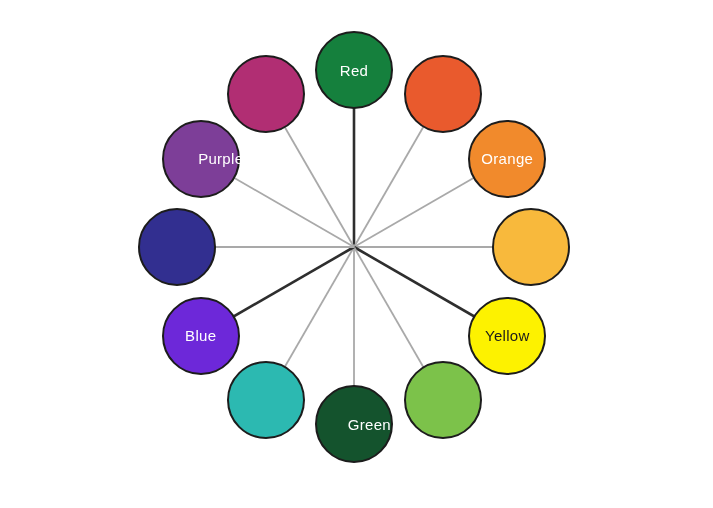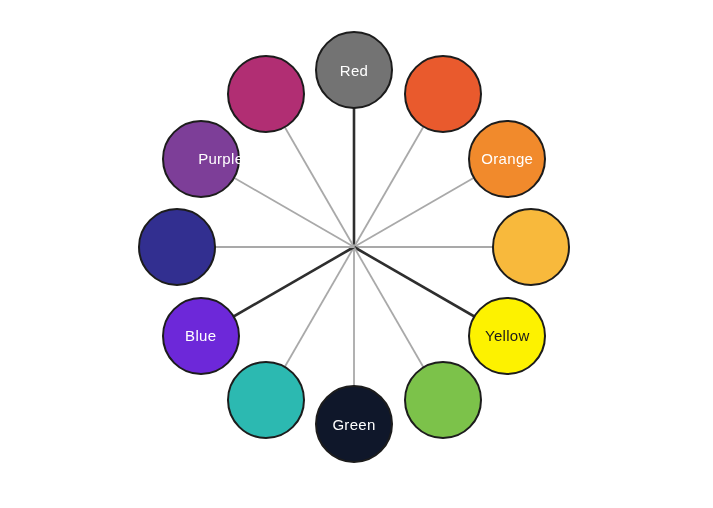--- a/index.html
+++ b/index.html
@@ -55,39 +55,39 @@
       <line x1="354" y1="247" x2="507.28649646984564" y2="335.5" stroke="#2e2e2e" stroke-width="2.6"></line>
       <line x1="354" y1="247" x2="442.5" y2="400.28649646984564" stroke="#a9a9a9" stroke-width="1.8"></line>
       <line x1="354" y1="247" x2="354" y2="424" stroke="#a9a9a9" stroke-width="1.8"></line>
       <line x1="354" y1="247" x2="265.50000000000006" y2="400.28649646984564" stroke="#a9a9a9" stroke-width="1.8"></line>
       <line x1="354" y1="247" x2="200.71350353015436" y2="335.5" stroke="#2e2e2e" stroke-width="2.6"></line>
       <line x1="354" y1="247" x2="177" y2="247.00000000000003" stroke="#a9a9a9" stroke-width="1.8"></line>
       <line x1="354" y1="247" x2="200.71350353015436" y2="158.5" stroke="#a9a9a9" stroke-width="1.8"></line>
       <line x1="354" y1="247" x2="265.50000000000006" y2="93.71350353015436" stroke="#a9a9a9" stroke-width="1.8"></line>
     </svg>
   <div id="wheel">
-      <div class="swatch" style="width: 78px; height: 78px; left: 315px; top: 31px; background: #737373; border: 2.5px solid rgb(28, 28, 28);">
+      <div class="swatch" style="width: 78px; height: 78px; left: 315px; top: 31px; background: #15803d; border: 2.5px solid rgb(28, 28, 28);">
         <span class="swatch-label" style="color: rgb(255, 255, 255);">Red</span>
       </div>
       <div class="swatch" style="width: 78px; height: 78px; left: 403.5px; top: 54.7135px; background: rgb(233, 90, 45); border: 2.5px solid rgb(28, 28, 28);">
         <span class="swatch-label" style="color: rgb(255, 255, 255);"></span>
       </div>
       <div class="swatch" style="width: 78px; height: 78px; left: 468.286px; top: 119.5px; background: rgb(241, 138, 44); border: 2.5px solid rgb(28, 28, 28);">
         <span class="swatch-label" style="color: rgb(255, 255, 255);">Orange</span>
       </div>
       <div class="swatch" style="width: 78px; height: 78px; left: 492px; top: 208px; background: rgb(248, 185, 60); border: 2.5px solid rgb(28, 28, 28);">
         <span class="swatch-label" style="color: rgb(26, 26, 26);"></span>
       </div>
       <div class="swatch" style="width: 78px; height: 78px; left: 468.286px; top: 296.5px; background: rgb(253, 242, 0); border: 2.5px solid rgb(28, 28, 28);">
         <span class="swatch-label" style="color: rgb(26, 26, 26);">Yellow</span>
       </div>
       <div class="swatch" style="width: 78px; height: 78px; left: 403.5px; top: 361.286px; background: rgb(124, 194, 74); border: 2.5px solid rgb(28, 28, 28);">
         <span class="swatch-label" style="color: rgb(26, 26, 26);"></span>
       </div>
-      <div class="swatch" style="width: 78px; height: 78px; left: 315px; top: 385px; background: #0f172a; border: 2.5px solid rgb(28, 28, 28);">
+      <div class="swatch" style="width: 78px; height: 78px; left: 315px; top: 385px; background: #14532d; border: 2.5px solid rgb(28, 28, 28); justify-content: flex-end;">
         <span class="swatch-label" style="color: rgb(255, 255, 255);">Green</span>
       </div>
       <div class="swatch" style="width: 78px; height: 78px; left: 226.5px; top: 361.286px; background: rgb(44, 185, 177); border: 2.5px solid rgb(28, 28, 28);">
         <span class="swatch-label" style="color: rgb(26, 26, 26);"></span>
       </div>
       <div class="swatch" style="width: 78px; height: 78px; left: 161.714px; top: 296.5px; background: #6d28d9; border: 2.5px solid rgb(28, 28, 28);">
         <span class="swatch-label" style="color: rgb(255, 255, 255);">Blue</span>
       </div>
       <div class="swatch" style="width: 78px; height: 78px; left: 138px; top: 208px; background: rgb(50, 47, 144); border: 2.5px solid rgb(28, 28, 28);">
         <span class="swatch-label" style="color: rgb(255, 255, 255);"></span>

